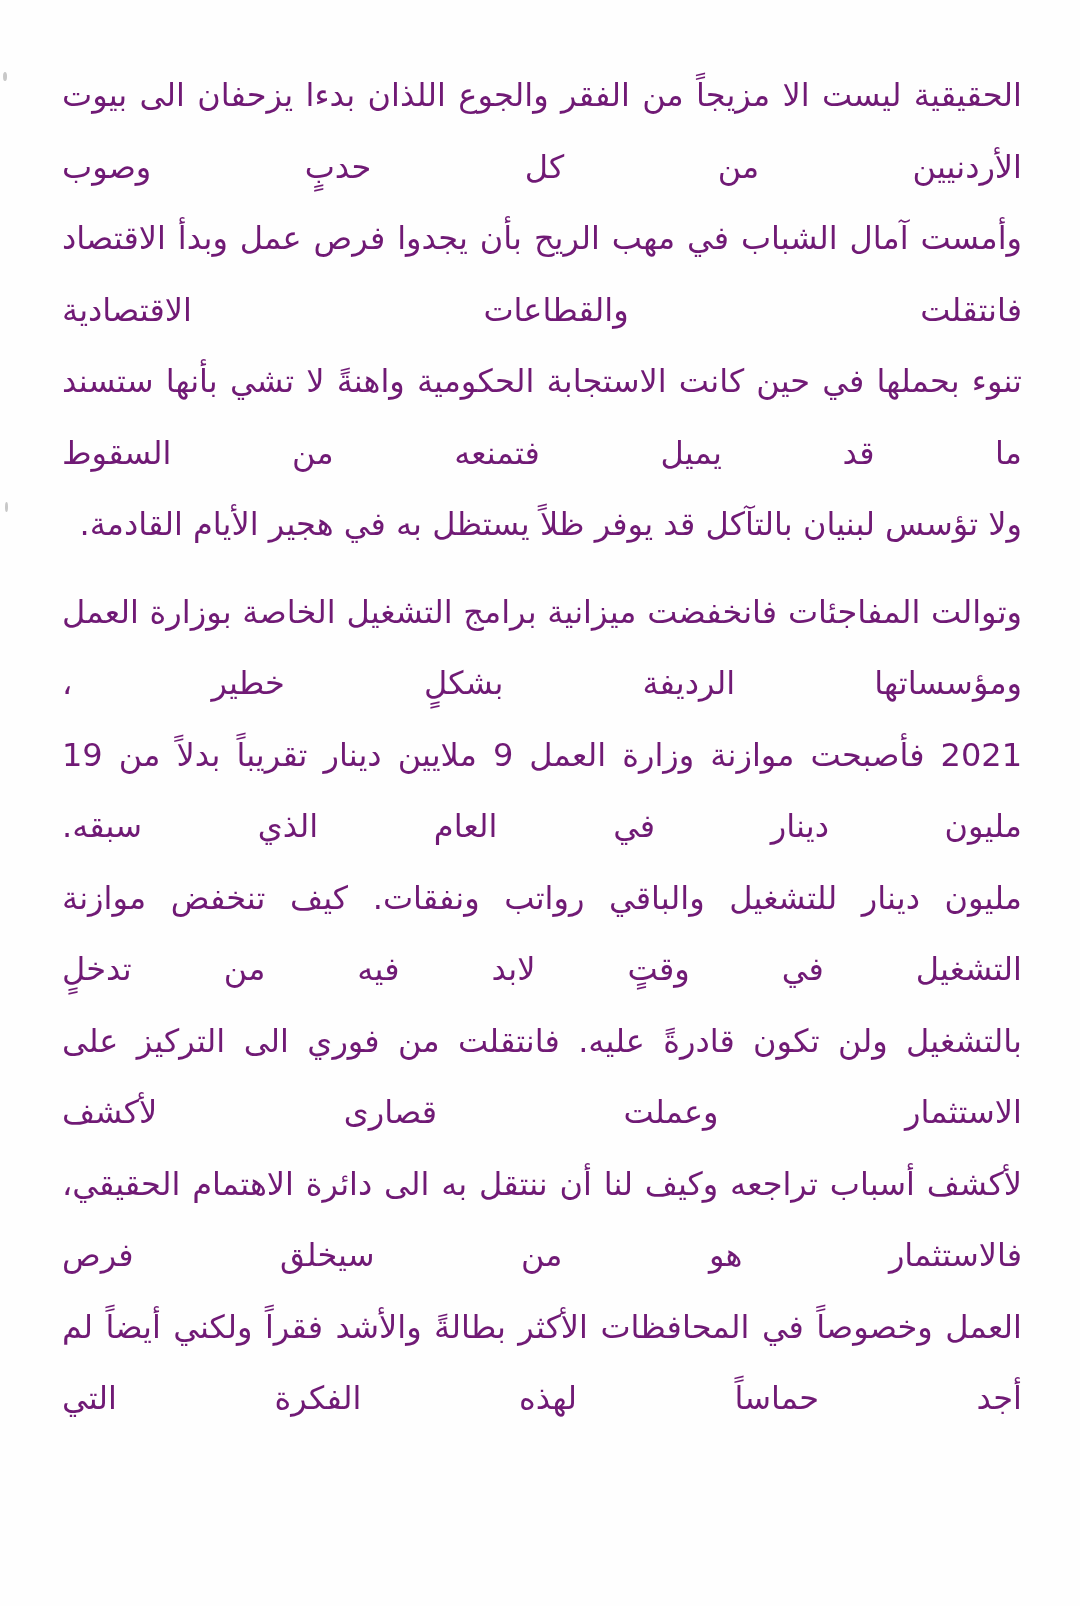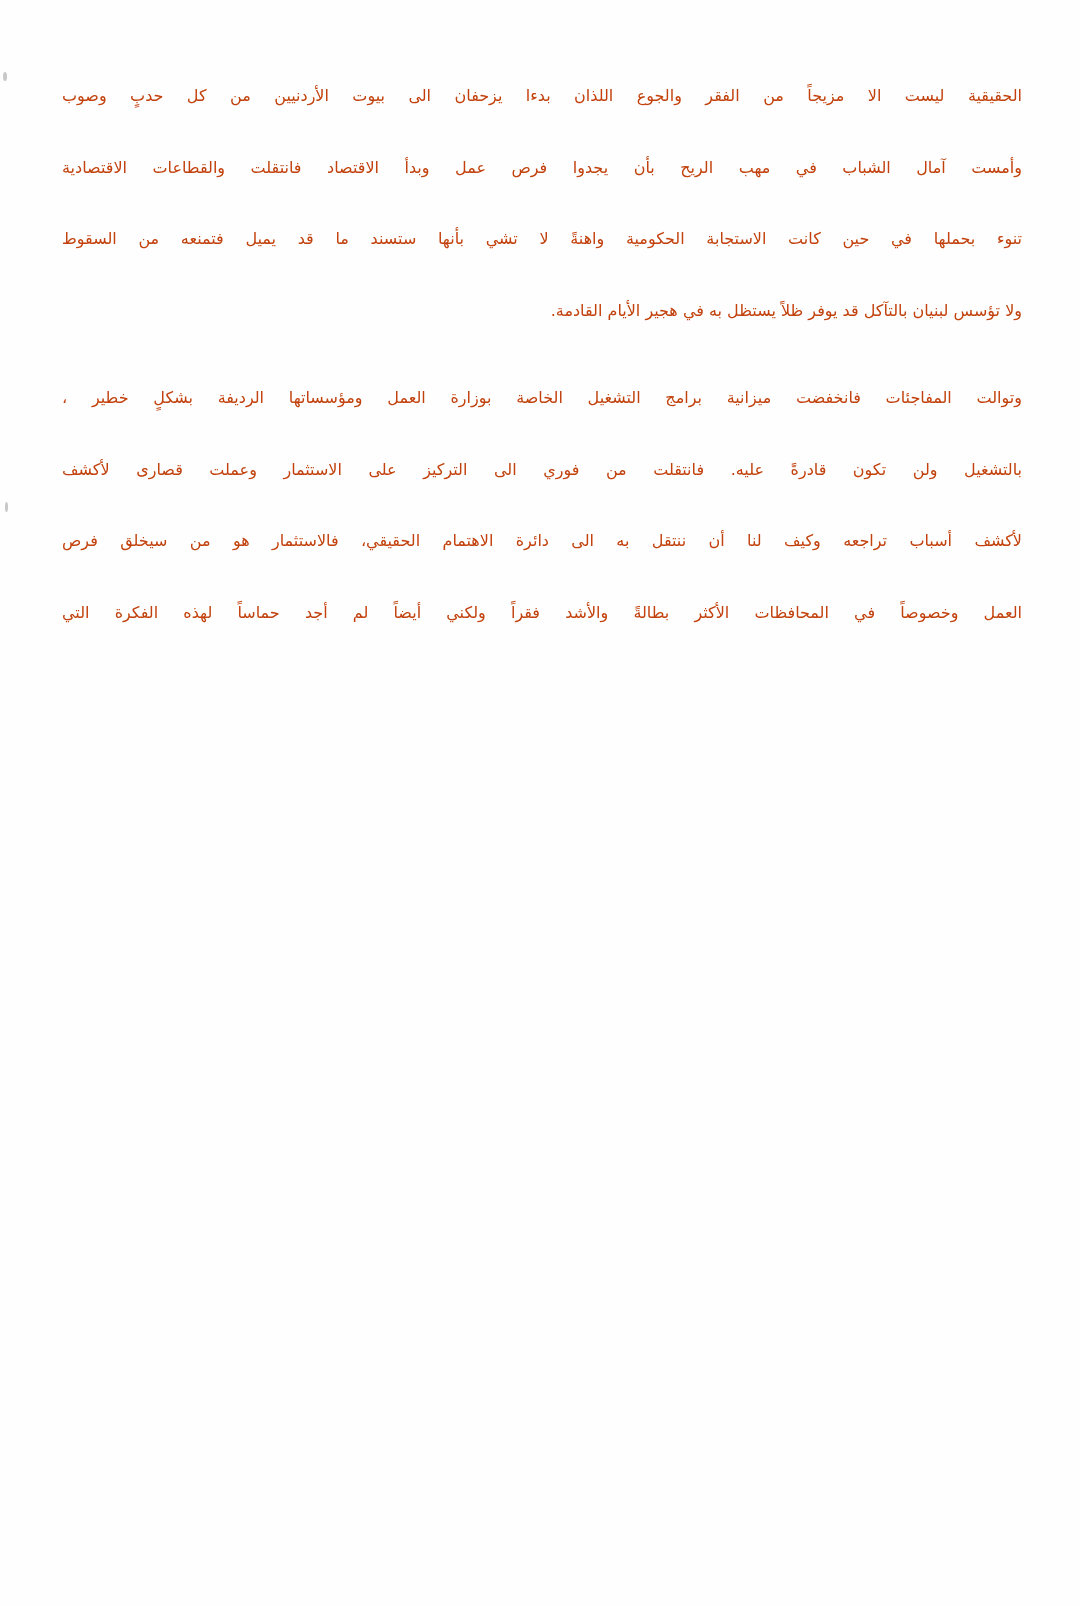--- a/index.html
+++ b/index.html
@@ -22,26 +22,26 @@
 
   .text-block {
     direction: rtl;
     padding: 60px 58px 0 62px;
   }
 
   .para { margin: 0; }
   .para + .para { margin-top: 16px; }
 
   .line {
-    font-size: 16px;
+    font-size: 32px;
     line-height: 71.5px;
     text-align: justify;
     text-align-last: justify;
     white-space: normal;
-    color: #c2410c;
+    color: #701a75;
   }
 
   
   .line.para-end {
     text-align-last: right;
   }
 
   .scan-speck {
     position: absolute;
     background: #9a9a9a;
@@ -63,20 +63,22 @@
 
     <div class="para">
       <p class="line">الحقيقية ليست الا مزيجاً من الفقر والجوع اللذان بدءا يزحفان الى بيوت الأردنيين من كل حدبٍ وصوب</p>
       <p class="line">وأمست آمال الشباب في مهب الريح بأن يجدوا فرص عمل وبدأ الاقتصاد فانتقلت والقطاعات الاقتصادية</p>
       <p class="line">تنوء بحملها في حين كانت الاستجابة الحكومية واهنةً لا تشي بأنها ستسند ما قد يميل فتمنعه من السقوط</p>
       <p class="line para-end">ولا تؤسس لبنيان بالتآكل قد يوفر ظلاً يستظل به في هجير الأيام القادمة.</p>
     </div>
 
     <div class="para">
       <p class="line">وتوالت المفاجئات فانخفضت ميزانية برامج التشغيل الخاصة بوزارة العمل ومؤسساتها الرديفة بشكلٍ خطير ،</p>
+      <p class="line">2021 فأصبحت موازنة وزارة العمل 9 ملايين دينار تقريباً بدلاً من 19 مليون دينار في العام الذي سبقه.</p>
+      <p class="line">مليون دينار للتشغيل والباقي رواتب ونفقات. كيف تنخفض موازنة التشغيل في وقتٍ لابد فيه من تدخلٍ</p>
       <p class="line">بالتشغيل ولن تكون قادرةً عليه. فانتقلت من فوري الى التركيز على الاستثمار وعملت قصارى لأكشف</p>
       <p class="line">لأكشف أسباب تراجعه وكيف لنا أن ننتقل به الى دائرة الاهتمام الحقيقي، فالاستثمار هو من سيخلق فرص</p>
       <p class="line">العمل وخصوصاً في المحافظات الأكثر بطالةً والأشد فقراً ولكني أيضاً لم أجد حماساً لهذه الفكرة التي</p>
 
     </div>
 
   </div>
 
 </div>
 

